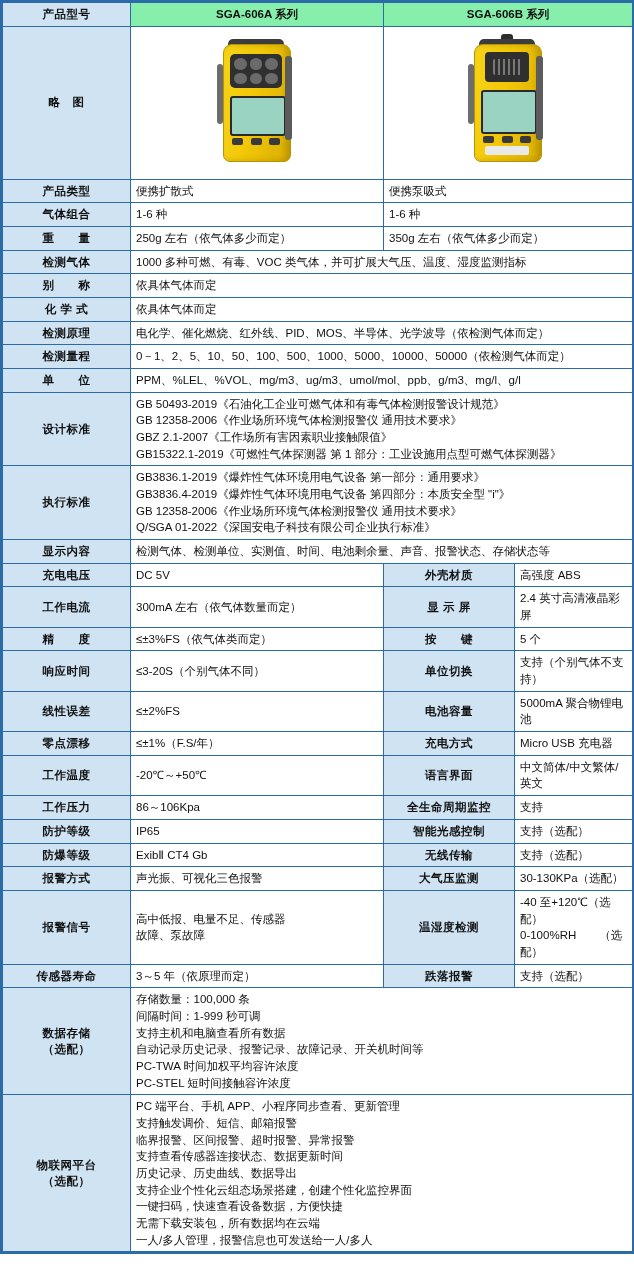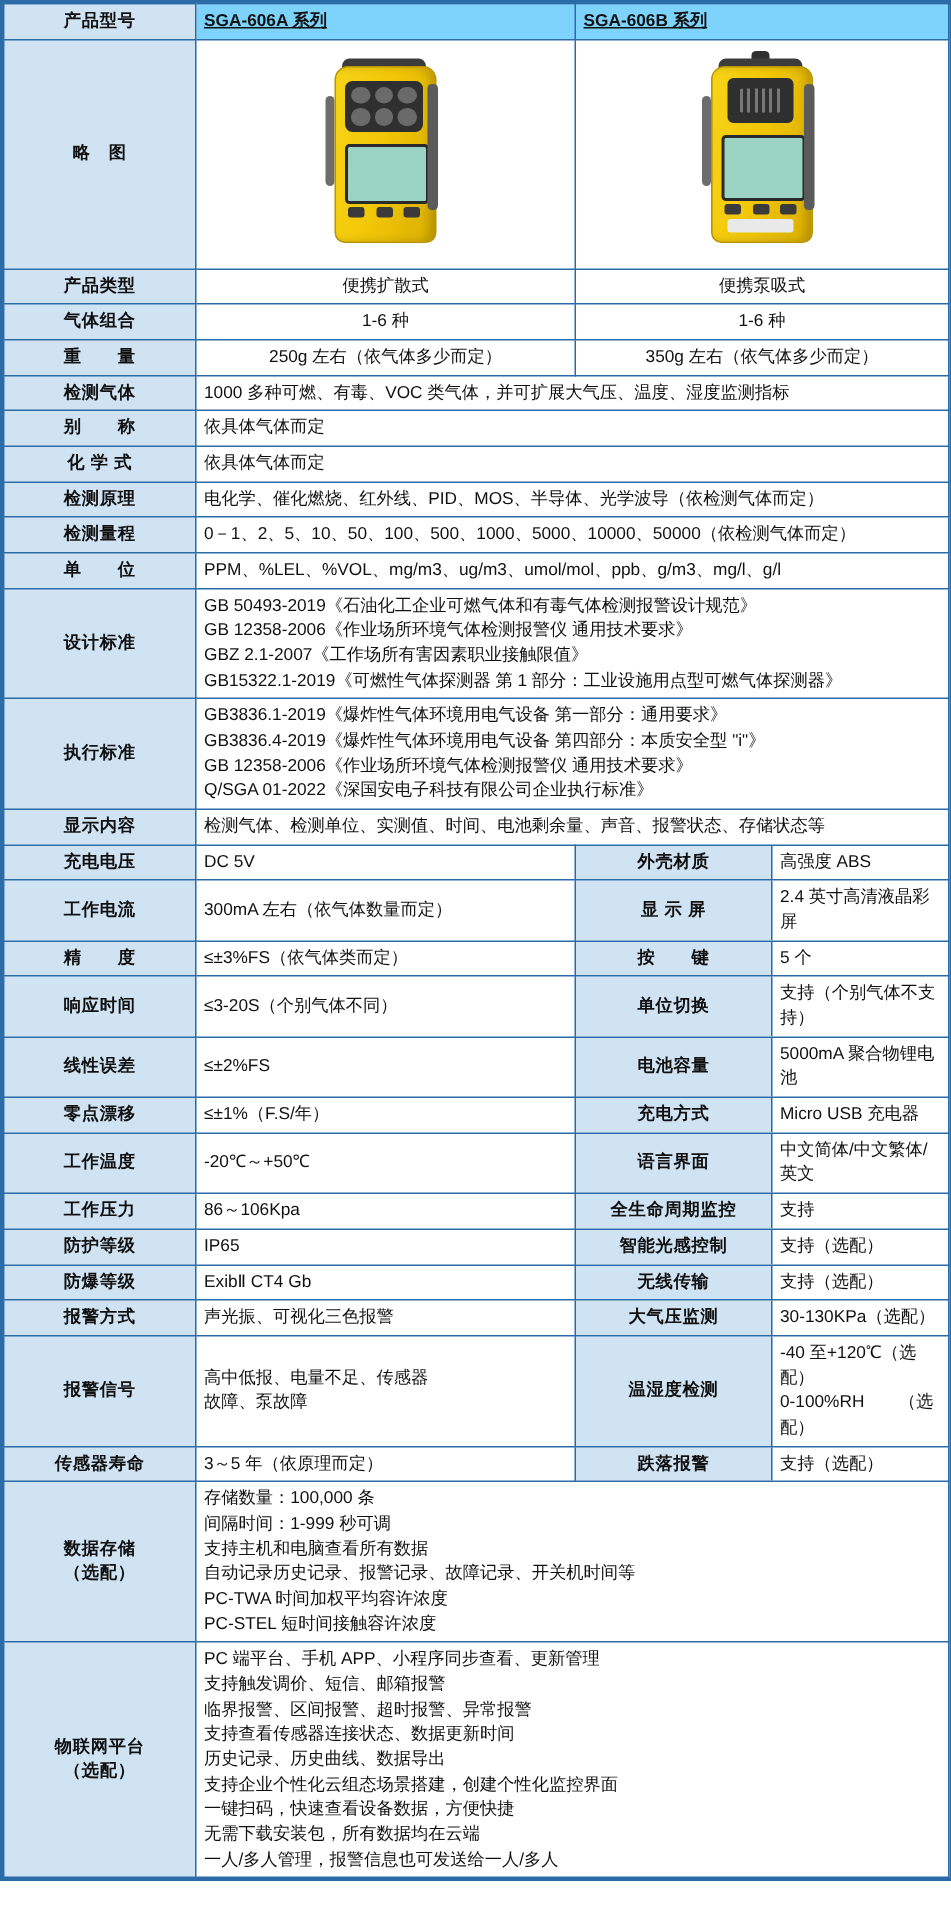--- a/index.html
+++ b/index.html
@@ -38,28 +38,28 @@
     color: #0b3a63;
     font-size: 12px;
     letter-spacing: 0.5px;
     width: 128px;
   }
   td.val {
     background: #ffffff;
     text-align: left;
   }
   td.val.center {
+    text-align: left;
+  }
+  td.head {
+    background: #86efac;
     text-align: center;
-  }
-  td.head {
-    background: #7dd3fc;
     font-weight: bold;
     color: #0b3a63;
     font-size: 13px;
-    text-decoration: underline;
   }
   td.pic {
     background: #ffffff;
     text-align: center;
     padding: 8px 0;
     height: 146px;
   }
   .multi {
     white-space: pre-line;
   }

